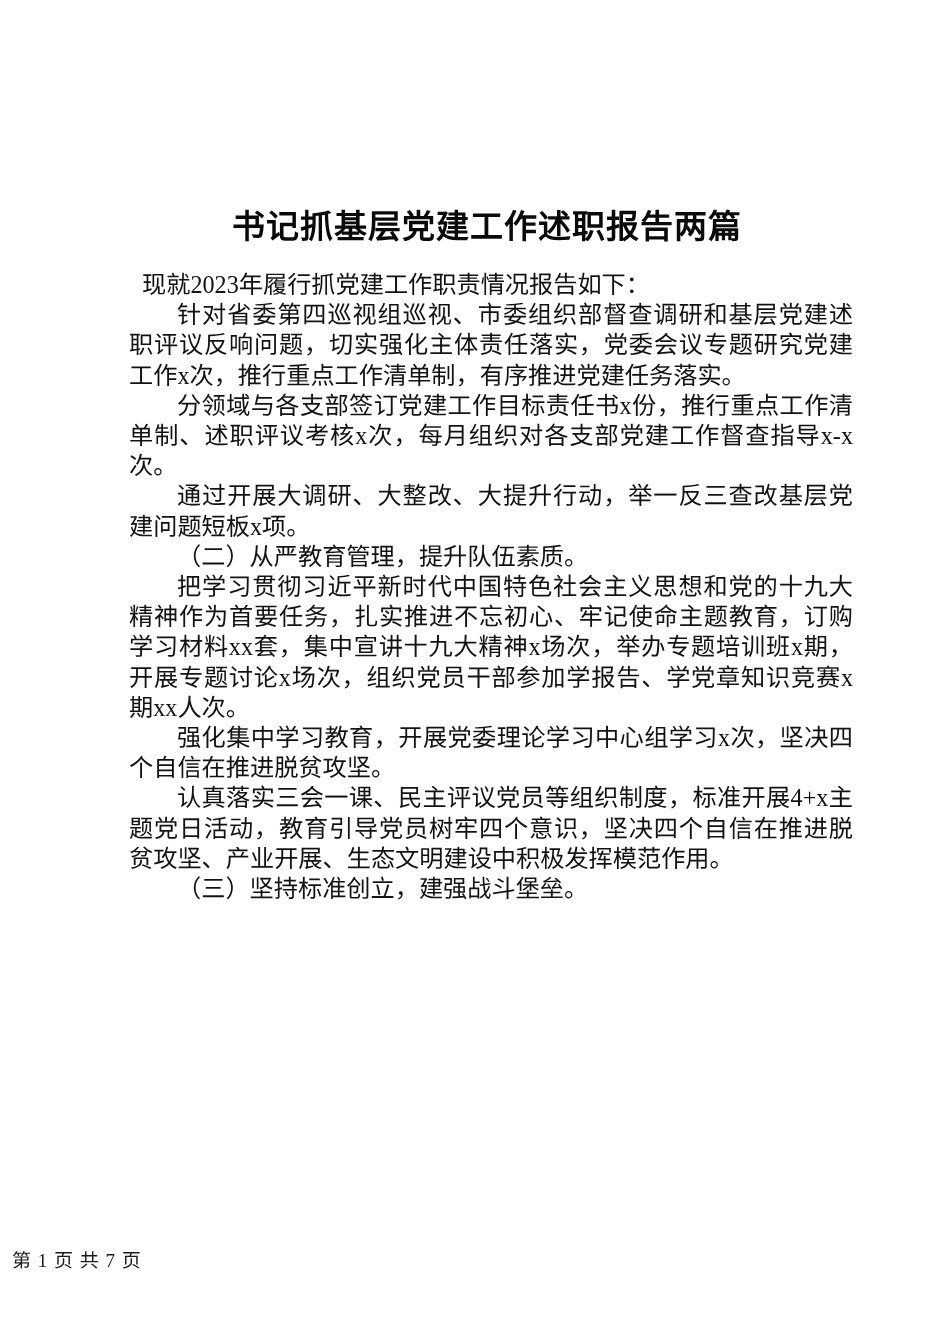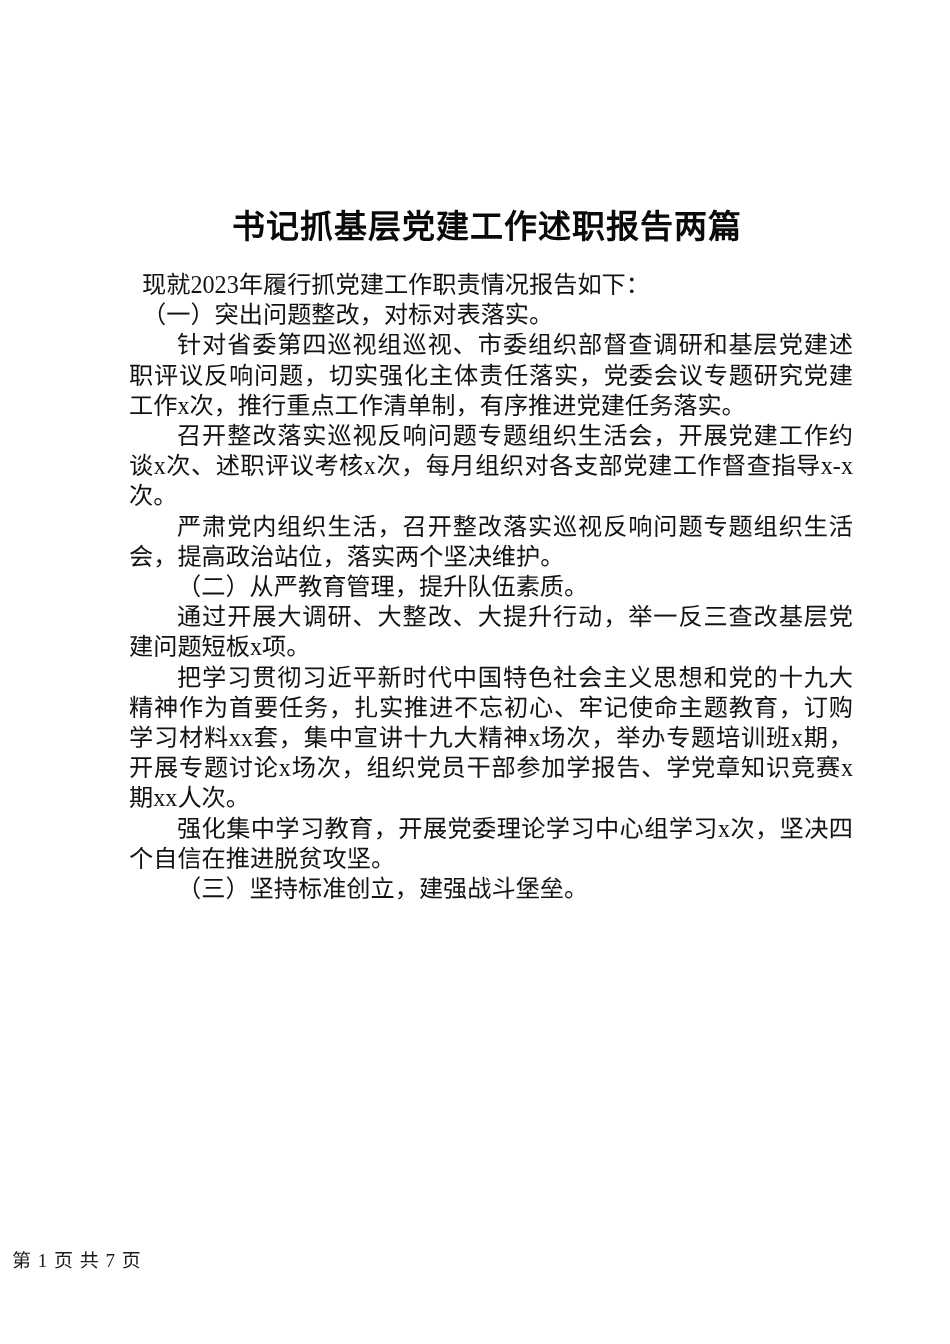--- a/index.html
+++ b/index.html
@@ -84,26 +84,25 @@
 </style>
 </head>
 <body>
 
 <div class="page">
 
   <h1 class="doc-title">书记抓基层党建工作述职报告两篇</h1>
 
   <div class="body-block">
     <p class="para indent-1h">现就2023年履行抓党建工作职责情况报告如下：</p>
-    <p class="para indent-1h">（一）突出问题整改，对标对表落实。</p>
     <p class="para indent-2">针对省委第四巡视组巡视、市委组织部督查调研和基层党建述职评议反响问题，切实强化主体责任落实，党委会议专题研究党建工作x次，推行重点工作清单制，有序推进党建任务落实。</p>
-    <p class="para indent-2">召开整改落实巡视反响问题专题组织生活会，开展党建工作约谈x次、述职评议考核x次，每月组织对各支部党建工作督查指导x-x次。</p>
-    <p class="para indent-2">严肃党内组织生活，召开整改落实巡视反响问题专题组织生活会，提高政治站位，落实两个坚决维护。</p>
+    <p class="para indent-2">分领域与各支部签订党建工作目标责任书x份，推行重点工作清单制、述职评议考核x次，每月组织对各支部党建工作督查指导x-x次。</p>
+    <p class="para indent-2">通过开展大调研、大整改、大提升行动，举一反三查改基层党建问题短板x项。</p>
     <p class="para indent-2">（二）从严教育管理，提升队伍素质。</p>
-    <p class="para indent-2">通过开展大调研、大整改、大提升行动，举一反三查改基层党建问题短板x项。</p>
     <p class="para indent-2">把学习贯彻习近平新时代中国特色社会主义思想和党的十九大精神作为首要任务，扎实推进不忘初心、牢记使命主题教育，订购学习材料xx套，集中宣讲十九大精神x场次，举办专题培训班x期，开展专题讨论x场次，组织党员干部参加学报告、学党章知识竞赛x期xx人次。</p>
     <p class="para indent-2">强化集中学习教育，开展党委理论学习中心组学习x次，坚决四个自信在推进脱贫攻坚。</p>
+    <p class="para indent-2">认真落实三会一课、民主评议党员等组织制度，标准开展4+x主题党日活动，教育引导党员树牢四个意识，坚决四个自信在推进脱贫攻坚、产业开展、生态文明建设中积极发挥模范作用。</p>
     <p class="para indent-2">（三）坚持标准创立，建强战斗堡垒。</p>
   </div>
 
   <div class="footer">第 1 页  共 7 页</div>
 
 </div>
 
 </body></html>

